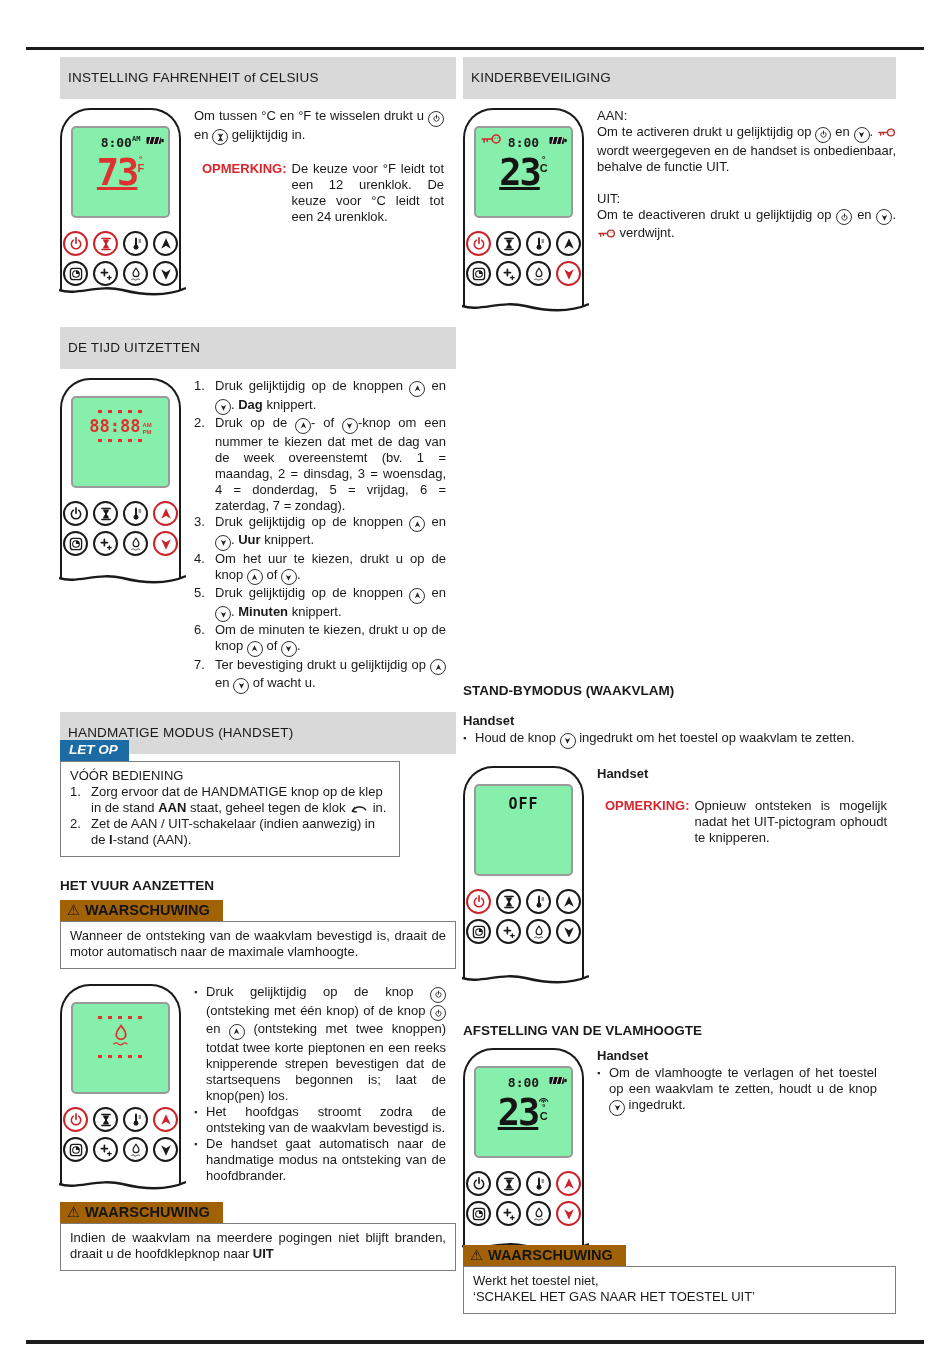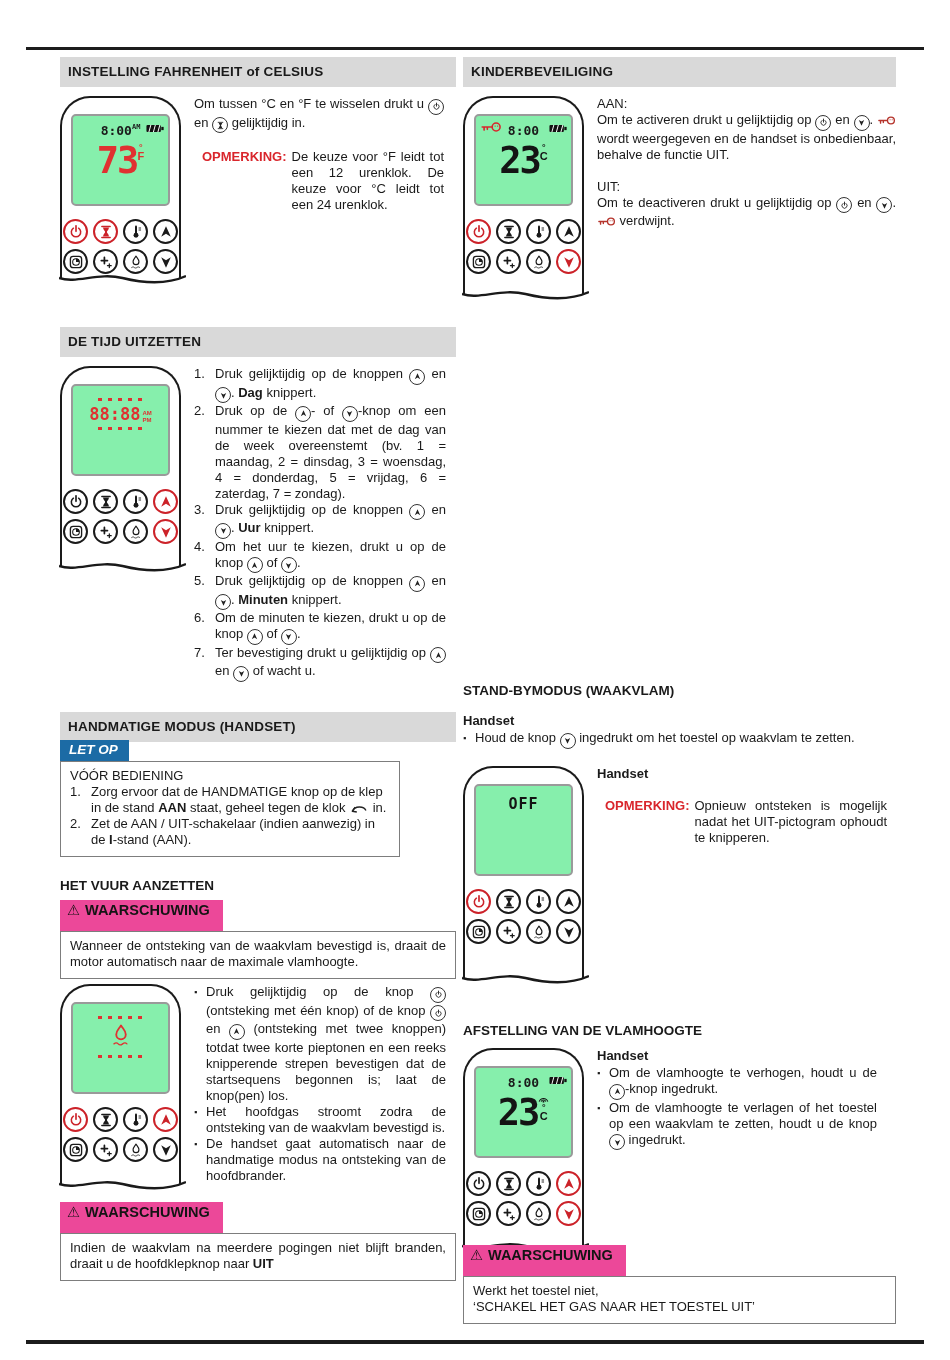--- a/index.html
+++ b/index.html
@@ -2,35 +2,35 @@
 <html><head>
 <meta charset="utf-8">
 <style>
   html,body{margin:0;padding:0;background:#fff;}
   .page{position:relative;width:950px;height:1360px;background:#fff;overflow:hidden;
         font-family:"Liberation Sans","DejaVu Sans",sans-serif;color:#1a1a1a;font-size:13px;line-height:16px;}
   .rule{position:absolute;left:26px;right:26px;background:#1c1c1c;}
   .rule.top{top:47px;height:3px;}
   .rule.bottom{top:1340px;height:4px;}
   .abs{position:absolute;}
-  .secbar{background:#d9d9d9;font-weight:bold;font-size:13.5px;padding:7px 8px;letter-spacing:.2px;}
+  .secbar{background:#d9d9d9;font-weight:normal;font-size:13.5px;padding:13px 8px;letter-spacing:.2px;}
   .h2{font-weight:bold;font-size:13.5px;}
   .body{display:flex;gap:13px;margin-top:9px;align-items:flex-start;}
   .txt{flex:1;min-width:0;}
   .txt p{margin:0;}
   .j{text-align:justify;}
   .bold-label{font-weight:bold;margin:0 0 1px 0;}
   
   .note{display:flex;gap:5px;align-items:flex-start;}
   .note-label{font-weight:bold;color:#d9262c;white-space:nowrap;flex:none;margin-left:8px;}
   .note .nt{flex:1;min-width:0;}
   
   .badge{display:inline-block;font-weight:bold;font-size:13.5px;padding:2px 11px 3px 9px;margin:0;}
   .badge.blue{background:#1c6ba5;color:#fff;font-style:italic;}
-  .badge.orange{background:#ec4899;color:#141414;font-size:14.5px;padding:2px 13px 13px 7px;}
+  .badge.orange{background:#a16207;color:#141414;font-size:14.5px;padding:2px 13px 3px 7px;}
   .badge .tri{margin-right:5px;}
   .box{border:1px solid #7d7d7d;padding:6px 9px 8px 9px;background:#fff;}
   
   .nlist{counter-reset:li;}
   .nl{display:flex;gap:4px;margin:0;}
   .nl .n{flex:none;width:17px;}
   .nl .n::before{counter-increment:li;content:counter(li) ".";}
   .nl .t{flex:1;min-width:0;}
   .bl{display:flex;gap:5px;margin:0;}
   .bl .b{flex:none;width:7px;}
@@ -51,21 +51,21 @@
   .lcd{margin:16px 9px 0 9px;height:88px;border:2px solid #9a9a9a;border-radius:5px;background:#86efac;overflow:hidden;}
   .lcd-row{position:relative;text-align:center;margin-top:7px;height:16px;
            font:bold 13px "DejaVu Sans Mono",monospace;}
   .lcd-row sup{font-size:7px;vertical-align:6px;letter-spacing:0;}
   .lcd-key{position:absolute;left:4px;top:-2px;width:22px;color:#d9262c;}
   .lcd-key svg{width:22px;height:12px;display:block;}
   .lcd-batt{position:absolute;right:4px;top:1px;width:18px;color:#111;}
   .lcd-batt svg{width:18px;height:9px;display:block;}
   .lcd-main{display:flex;justify-content:center;align-items:flex-start;margin-top:1px;color:#141414;}
   .lcd-main.red{color:#e03131;}
-  .lcd-temp{font:bold 37px "DejaVu Sans Mono",monospace;line-height:42px;letter-spacing:-2px;}
+  .lcd-temp{font:bold 37px "DejaVu Sans Mono",monospace;line-height:42px;letter-spacing:-2px;text-decoration:underline;}
   .unit{display:flex;flex-direction:column;align-items:center;margin-top:3px;font-weight:bold;}
   .unit .sig{width:11px;line-height:5px;color:#141414;}
   .unit .sig svg{width:11px;height:8px;display:block;}
   .unit .dg{font-size:9px;line-height:8px;}
   .unit .ul{font-size:11px;line-height:11px;}
   .blink{margin-top:12px;text-align:center;}
   .rays{height:3px;width:46px;margin:3px auto;
         background:repeating-linear-gradient(90deg,#e03131 0 4px,transparent 4px 10px);}
   .btime{font:bold 17px "DejaVu Sans Mono",monospace;color:#e03131;display:inline-flex;align-items:flex-end;gap:2px;}
   .btime .ampm{font-size:6px;line-height:7px;font-weight:bold;text-align:left;font-family:"Liberation Sans",sans-serif;}
@@ -745,28 +745,20 @@
             </span>
           </div>
           <svg class="wave" viewBox="0 0 130 14" preserveAspectRatio="none">
             <path d="M0 7C18 13 40 1 65 7s47 6 65-2" fill="none" stroke="#1a1a1a" stroke-width="2.4"></path>
           </svg>
         </div>
       <div class="txt" style="max-width:280px">
         <div class="bold-label">Handset</div>
         <div class="bl">
             <span class="b"></span>
-            <div class="t j">Om de vlamhoogte te verhogen, houdt u de <span class="ib">
-                <svg viewBox="0 0 24 24">
-                  <path d="M12 3.2 19.2 19l-7.2-4.4L4.8 19z" fill="currentColor"></path>
-                </svg>
-              </span>-knop ingedrukt.</div>
-          </div>
-        <div class="bl">
-            <span class="b"></span>
             <div class="t j">Om de vlamhoogte te verlagen of het toestel op een waakvlam te zetten, houdt u de knop <span class="ib">
                 <svg viewBox="0 0 24 24">
                   <path d="M12 20.8 4.8 5l7.2 4.4L19.2 5z" fill="currentColor"></path>
                 </svg>
               </span> ingedrukt.</div>
           </div>
       </div>
     </div>
   </section>
 

